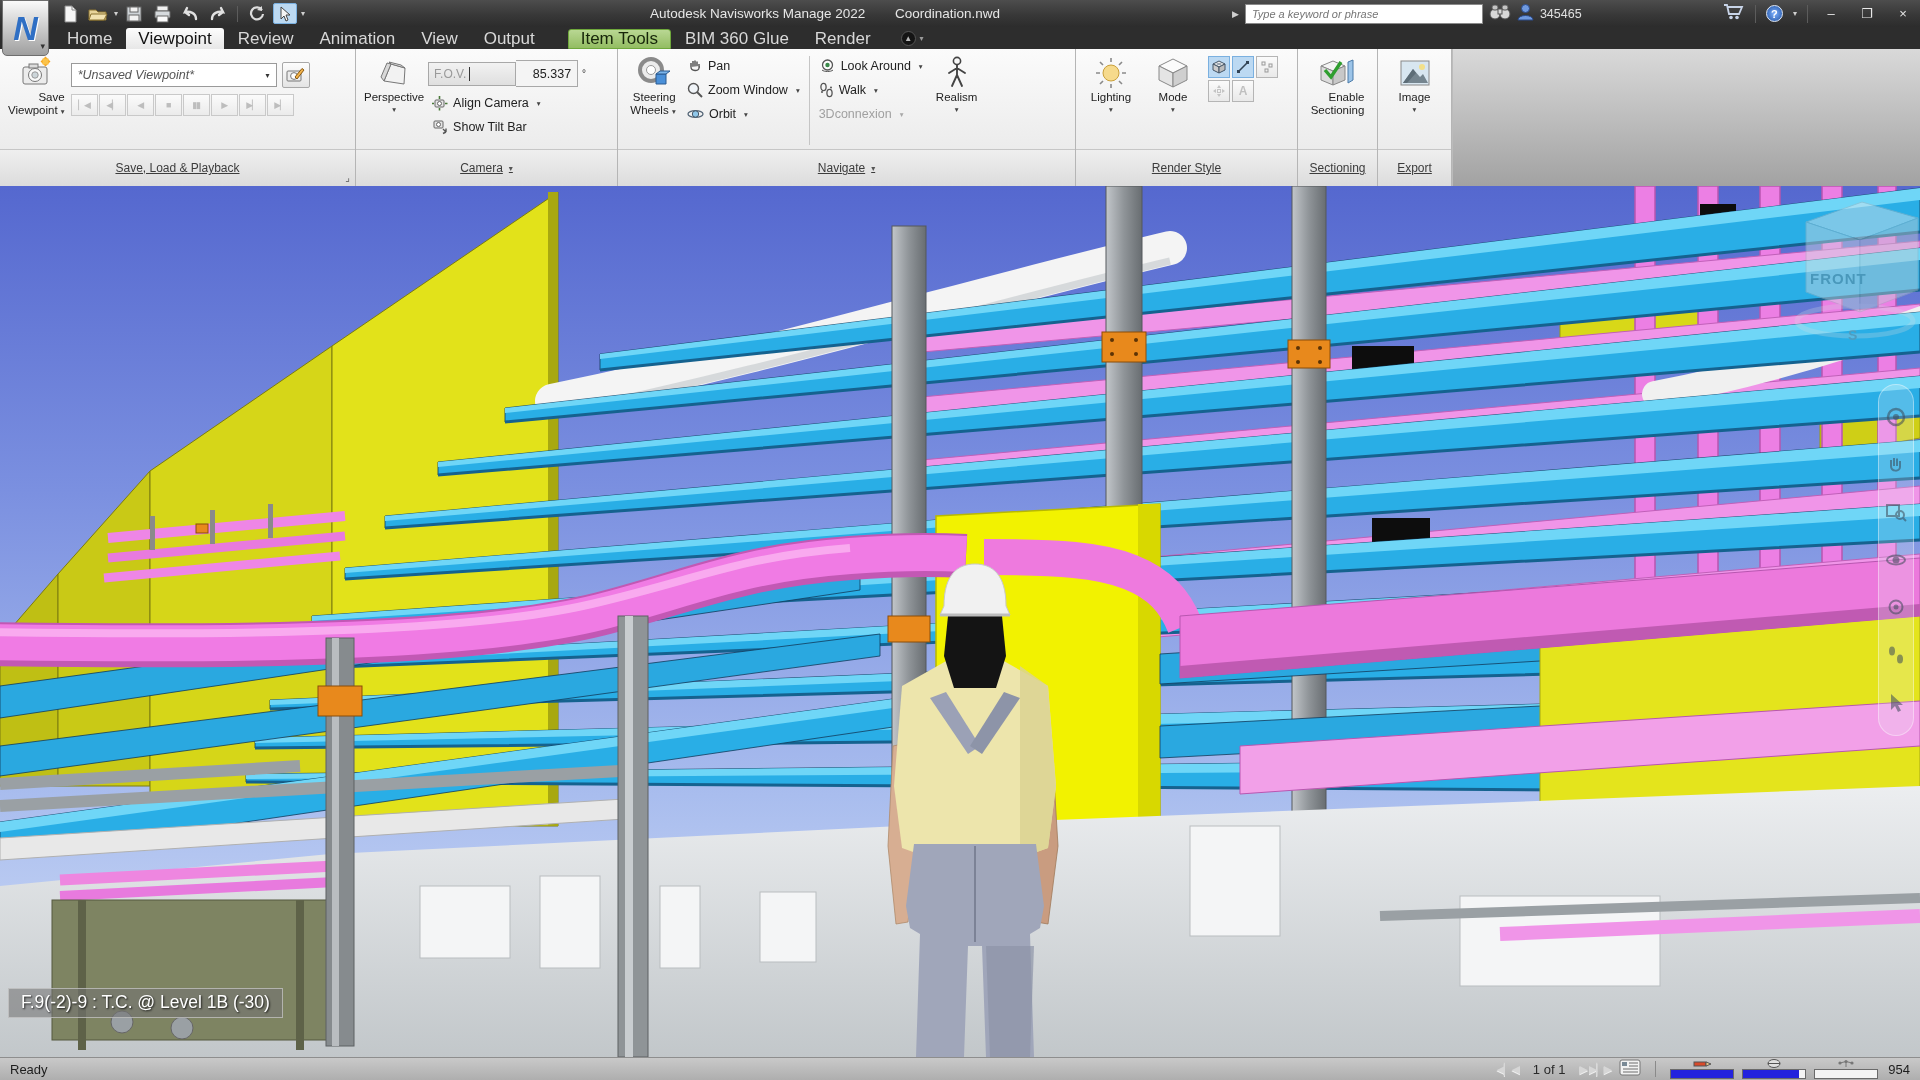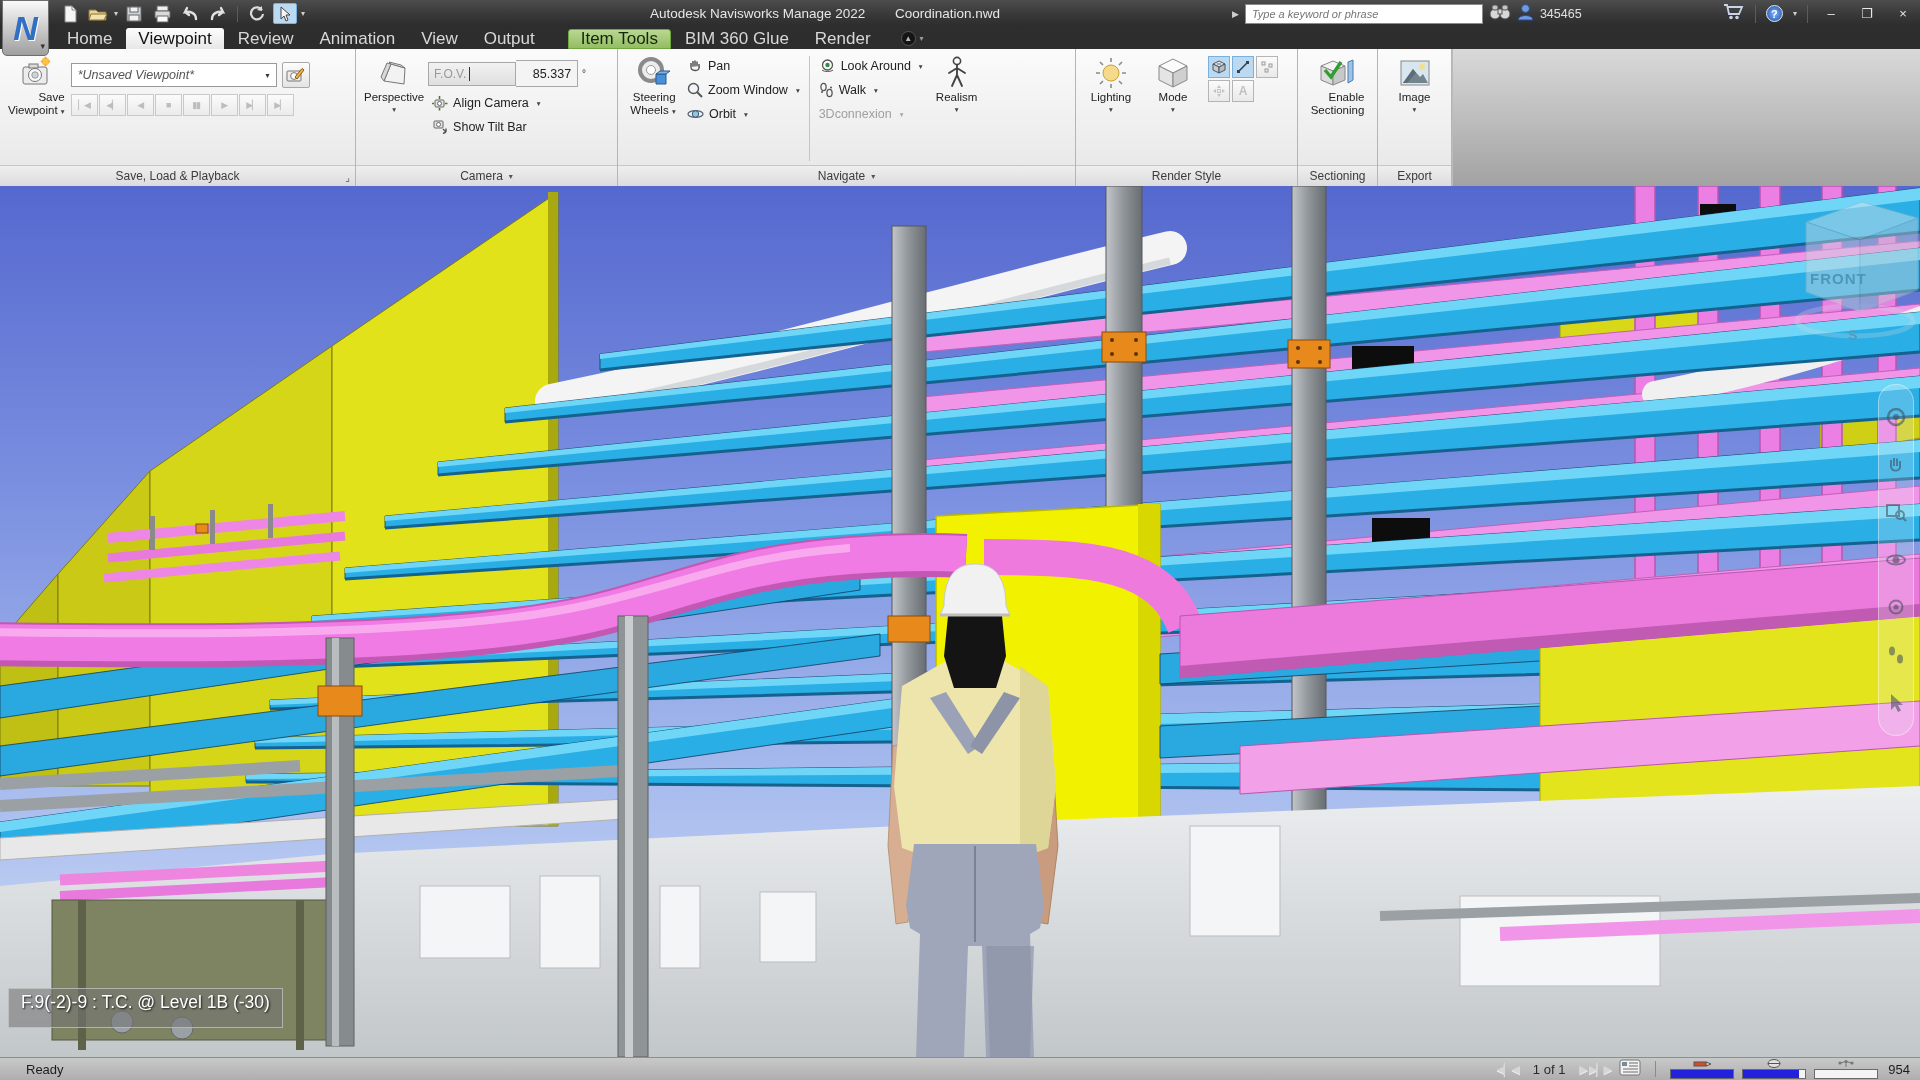--- a/index.html
+++ b/index.html
@@ -47,22 +47,22 @@
   .ribtoggle { margin-left:16px; display:flex; align-items:center; gap:4px; height:21px; }
   .ribtoggle .circ { width:15px; height:15px; border-radius:50%; background:#141414; border:1px solid #555;
     color:#bbb; font-size:8px; display:flex; align-items:center; justify-content:center; }
   .ribtoggle .dcar { color:#9a9a9a; font-size:8px; }
 
   
   #ribbon { position:absolute; left:0; top:49px; width:1920px; height:137px;
     background:linear-gradient(#fbfbfb,#e2e2e2 70%,#d6d6d6); display:flex; z-index:30; }
   .rgroup { height:137px; border-right:1px solid #b5b5b5; display:flex; flex-direction:column; background:linear-gradient(#fbfbfb,#e6e6e6); }
   .rbody { flex:1; display:flex; align-items:flex-start; padding:3px 4px 0 4px; }
-  .rfoot { height:21px; background:linear-gradient(#efefef,#dcdcdc); border-top:1px solid #c6c6c6;
-    font-size:12px; color:#3c3c3c; display:flex; align-items:center; justify-content:center; gap:6px; position:relative; }
+  .rfoot { height:37px; background:linear-gradient(#efefef,#dcdcdc); border-top:1px solid #c6c6c6;
+    font-size:12px; color:#3c3c3c; display:flex; align-items:center; justify-content:center; gap:6px; position:relative;text-decoration:underline; }
   .rfoot .gcaret { font-size:8px; color:#555; }
   .rfoot .launcher { position:absolute; right:5px; bottom:3px; font-size:10px; color:#555; }
   .bigbtn { display:flex; flex-direction:column; align-items:center; padding:3px 4px 0 4px; min-width:62px; }
   .bigbtn .bicon { height:36px; display:flex; align-items:center; justify-content:center; }
   .bigbtn .blabel { font-size:11.5px; color:#222; text-align:right; line-height:13px; }
   .car { font-size:7.5px; color:#444; margin-left:3px; }
   .bigbtn .car { margin:1px 0 0 0; }
   .rbtn { display:flex; align-items:center; gap:5px; height:24px; font-size:12.5px; color:#222; padding:0 3px; }
   .rbtn.disabled { color:#a0a0a0; }
   .rcol { display:flex; flex-direction:column; justify-content:flex-start; padding-top:2px; }
@@ -92,33 +92,33 @@
   .togglegrid { display:flex; flex-direction:column; gap:2px; margin:4px 0 0 4px; }
   .trow { display:flex; gap:2px; }
   .tog { width:22px; height:22px; border:1px solid #b5b5b5; background:linear-gradient(#fbfbfb,#e9e9e9);
     display:flex; align-items:center; justify-content:center; font-size:12px; color:#9c9c9c; }
   .tog.on { background:#bcd9f2; border-color:#7ab0e0; }
   .ribbon-empty { flex:1; background:linear-gradient(#d9d9d9,#a2a2a2); border-left:1px solid #bbb; }
 
   
   #viewport { position:absolute; left:0; top:186px; width:1920px; height:871px; background:#7b90e0; }
   #scene { display:block; width:1920px; height:871px; }
-  #overlaylabel { position:absolute; left:8px; top:802px; padding:3px 12px 14px 12px;
+  #overlaylabel { position:absolute; left:8px; top:802px; padding:3px 12px 4px 12px;
     background:rgba(115,115,115,0.58); border:1px solid rgba(210,210,210,0.65);
     color:#fff; font-size:17.5px; text-shadow:1px 1px 2px rgba(0,0,0,0.8); white-space:nowrap; }
   #navbar { position:absolute; right:6px; top:198px; width:36px; height:352px; border-radius:18px;
     background:rgba(235,242,248,0.22); border:1px solid rgba(255,255,255,0.38);
     display:flex; flex-direction:column; align-items:center; justify-content:space-around; padding:8px 0; }
   .navico { width:26px; height:26px; display:flex; align-items:center; justify-content:center; opacity:0.55; }
 
   
   #statusbar { position:absolute; left:0; top:1057px; width:1920px; height:23px;
     background:linear-gradient(#c9c9c9,#aeaeae); border-top:1px solid #8e8e8e;
     display:flex; align-items:center; font-size:13px; color:#1d1d1d; }
-  #statusready { margin-left:26px; }
+  #statusready { margin-left:10px; }
   #sb-right { margin-left:auto; display:flex; align-items:center; gap:8px; padding-right:10px; }
   .sbarr { color:#d6d6d6; text-shadow:0 1px 0 #f2f2f2; font-size:11px; letter-spacing:-1px; }
   .sbpage { color:#2a2a2a; margin:0 6px; }
   .sbsep { width:1px; height:16px; background:#8a8a8a; margin:0 6px; }
   .perf { display:flex; flex-direction:column; align-items:center; gap:1px; }
   .pbar { width:64px; height:10px; border:1px solid #6a6a6a; background:#f4f4f4; position:relative; }
   .pbar .fill { position:absolute; left:0; top:0; bottom:0; background:#2222dd; }
   .sbmem { color:#1d1d1d; margin-left:2px; }
 </style>
 </head>

